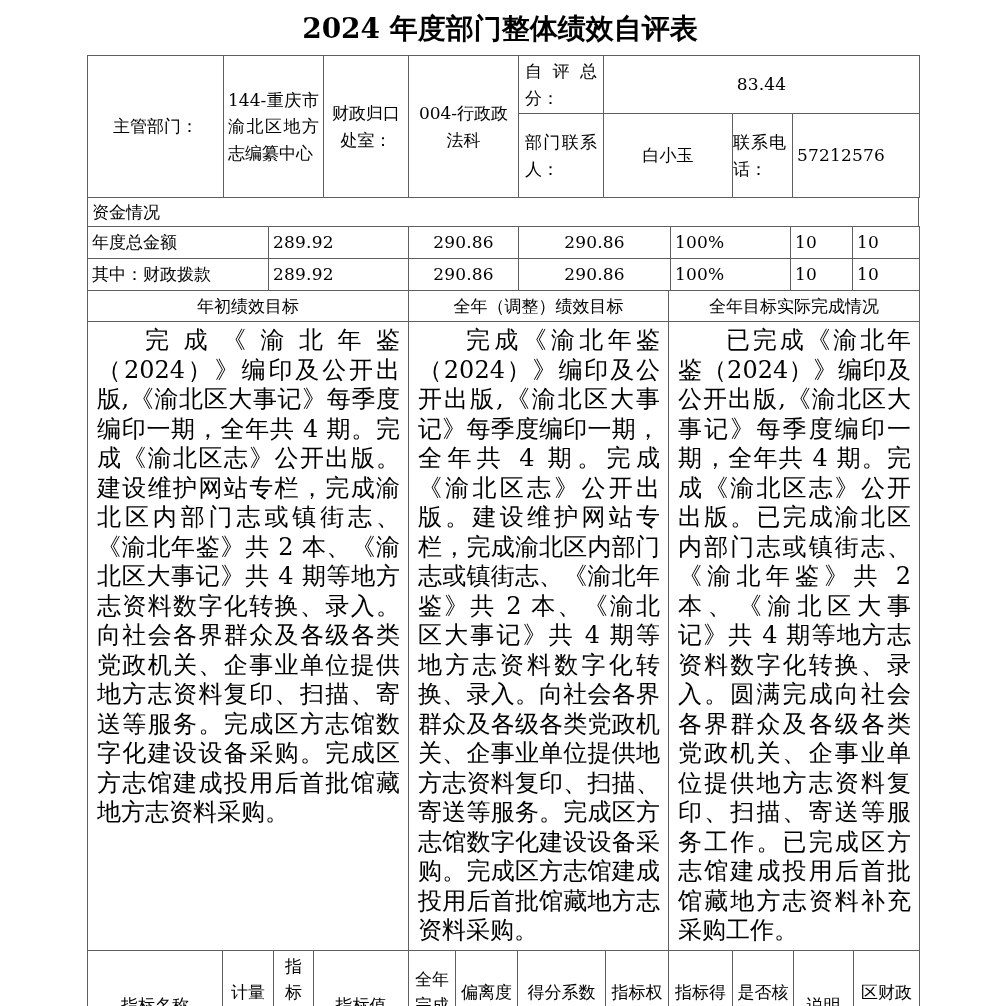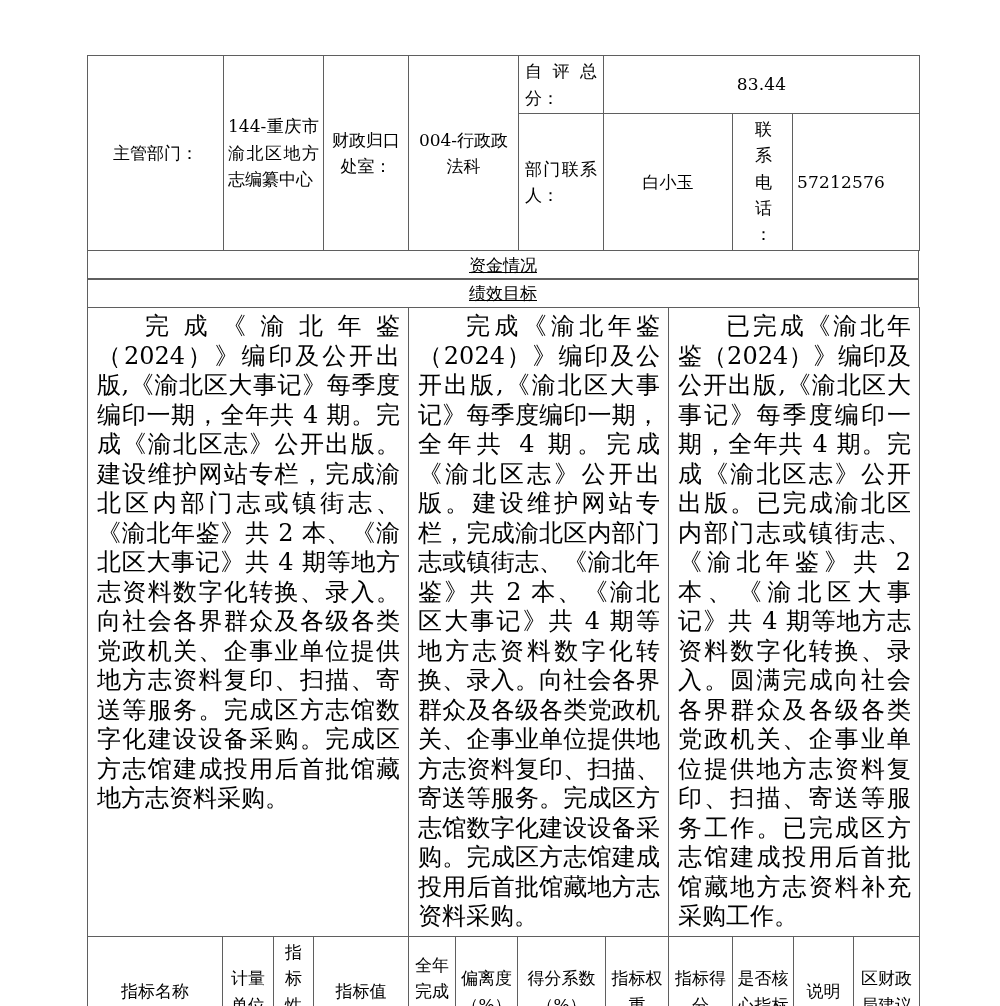--- a/index.html
+++ b/index.html
@@ -33,38 +33,39 @@
     border: 1px solid #5f5f5f;
     padding: 2px 4px;
     vertical-align: middle;
     overflow: hidden;
     word-break: break-word;
   }
   .frame { border: 1px solid #383838; }
   .c { text-align: center; }
   .l { text-align: left; }
   .j { text-align: justify; }
-  .band td { text-align: center; height: 29px; padding: 1px 4px; text-decoration: underline; }
+  .band td { height: 29px; padding: 1px 4px; }
   .goal-text {
     vertical-align: top;
     text-align: justify;
     text-indent: 2em;
     font-size: 24px;
     line-height: 29.5px;
     padding: 4px 8px 4px 9px;
   }
-  .phone-label { padding-left: 22px; padding-right: 6px; text-align: justify; }
+  .phone-label { padding-left: 0; padding-right: 6px; text-align: justify; }
   .hdr-label { padding-left: 6px; padding-right: 6px; }
   .num-cell { letter-spacing: 0.2px; }
 </style>
 </head>
 <body>
 
 <div class="doc">
 
+  <div class="doc-title">2024 年度部门整体绩效自评表</div>
 
   <div class="tbl-wrap">
 
     <table class="frame">
       <colgroup>
         <col style="width:136px">
           <col style="width:100px">
           <col style="width:85px">
           <col style="width:110px">
         <col style="width:85px">
@@ -102,38 +103,54 @@
       <colgroup>
         <col style="width:181px">
           <col style="width:140px">
           <col style="width:110px">
           <col style="width:152px">
         <col style="width:120px">
           <col style="width:62px">
           <col style="width:67px">
       </colgroup>
       <tbody>
+      <tr style="height:31px">
+        <td class="l">年度总金额</td>
+        <td class="l num-cell">289.92</td>
+        <td class="c num-cell">290.86</td>
+        <td class="c num-cell">290.86</td>
+        <td class="l num-cell">100%</td>
+        <td class="l num-cell">10</td>
+        <td class="l num-cell">10</td>
+      </tr>
+      <tr style="height:32px">
+        <td class="l">其中：财政拨款</td>
+        <td class="l num-cell">289.92</td>
+        <td class="c num-cell">290.86</td>
+        <td class="c num-cell">290.86</td>
+        <td class="l num-cell">100%</td>
+        <td class="l num-cell">10</td>
+        <td class="l num-cell">10</td>
+      </tr>
     </tbody>
       </table>
 
-    <table class="frame band">
-      <tbody>
-          <tr>
-            <td style="height:26px">绩效目标</td>
-          </tr>
-    </tbody>
-      </table>
 
     <table class="frame">
       <colgroup>
         <col style="width:321px">
           <col style="width:260px">
           <col style="width:251px">
       </colgroup>
       <tbody>
+          <tr style="height:29px">
+        <td class="c">年初绩效目标</td>
+        <td class="c">全年（调整）绩效目标</td>
+        <td class="c">全年目标实际完成情况</td>
+      </tr>
       <tr style="height:418px">
         <td class="goal-text">完成《渝北年鉴（2024）》编印及公开出版,《渝北区大事记》每季度编印一期，全年共 4 期。完成《渝北区志》公开出版。建设维护网站专栏，完成渝北区内部门志或镇街志、《渝北年鉴》共 2 本、《渝北区大事记》共 4 期等地方志资料数字化转换、录入。向社会各界群众及各级各类党政机关、企事业单位提供地方志资料复印、扫描、寄送等服务。完成区方志馆数字化建设设备采购。完成区方志馆建成投用后首批馆藏地方志资料采购。</td>
         <td class="goal-text">完成《渝北年鉴（2024）》编印及公开出版,《渝北区大事记》每季度编印一期，全年共 4 期。完成《渝北区志》公开出版。建设维护网站专栏，完成渝北区内部门志或镇街志、《渝北年鉴》共 2 本、《渝北区大事记》共 4 期等地方志资料数字化转换、录入。向社会各界群众及各级各类党政机关、企事业单位提供地方志资料复印、扫描、寄送等服务。完成区方志馆数字化建设设备采购。完成区方志馆建成投用后首批馆藏地方志资料采购。</td>
         <td class="goal-text">已完成《渝北年鉴（2024）》编印及公开出版,《渝北区大事记》每季度编印一期，全年共 4 期。完成《渝北区志》公开出版。已完成渝北区内部门志或镇街志、《渝北年鉴》共 2 本、《渝北区大事记》共 4 期等地方志资料数字化转换、录入。圆满完成向社会各界群众及各级各类党政机关、企事业单位提供地方志资料复印、扫描、寄送等服务工作。已完成区方志馆建成投用后首批馆藏地方志资料补充采购工作。</td>
       </tr>
     </tbody>
       </table>
 
 
     <table class="frame">

